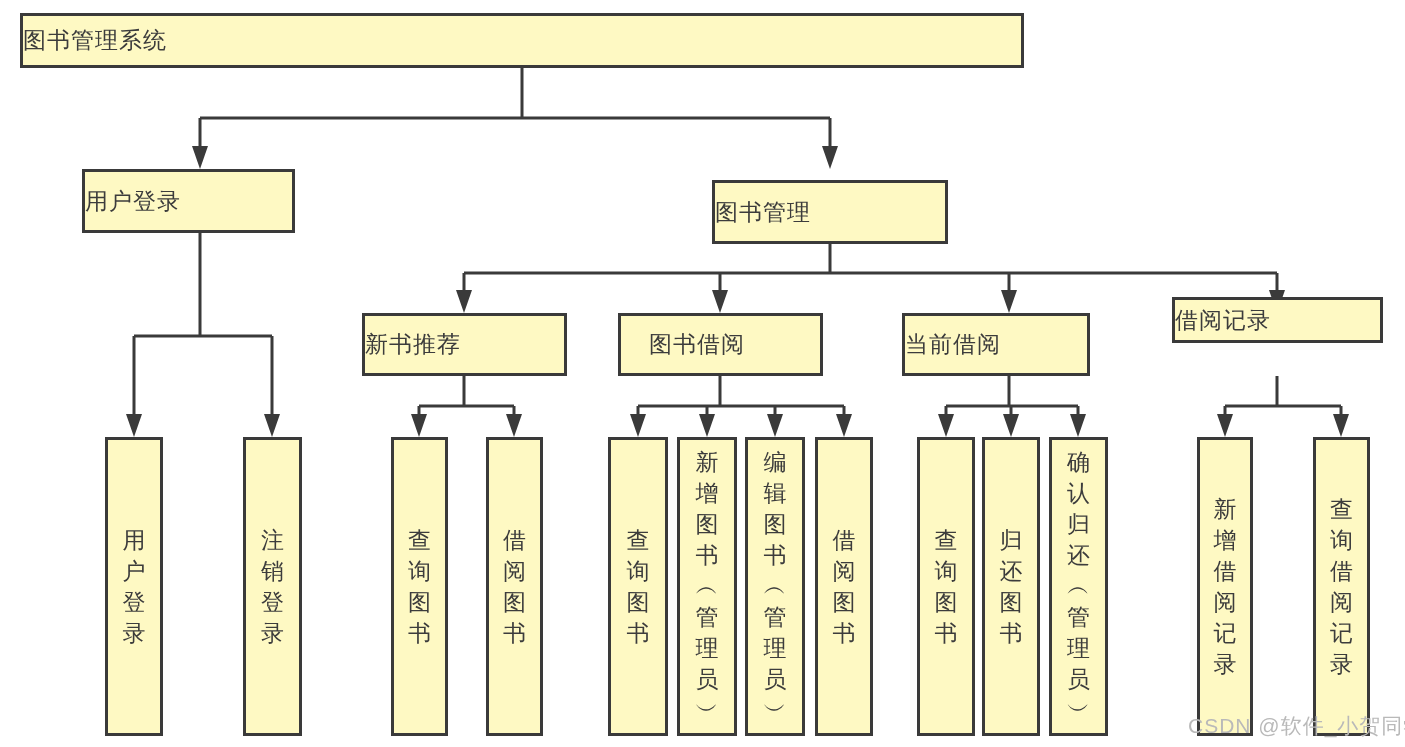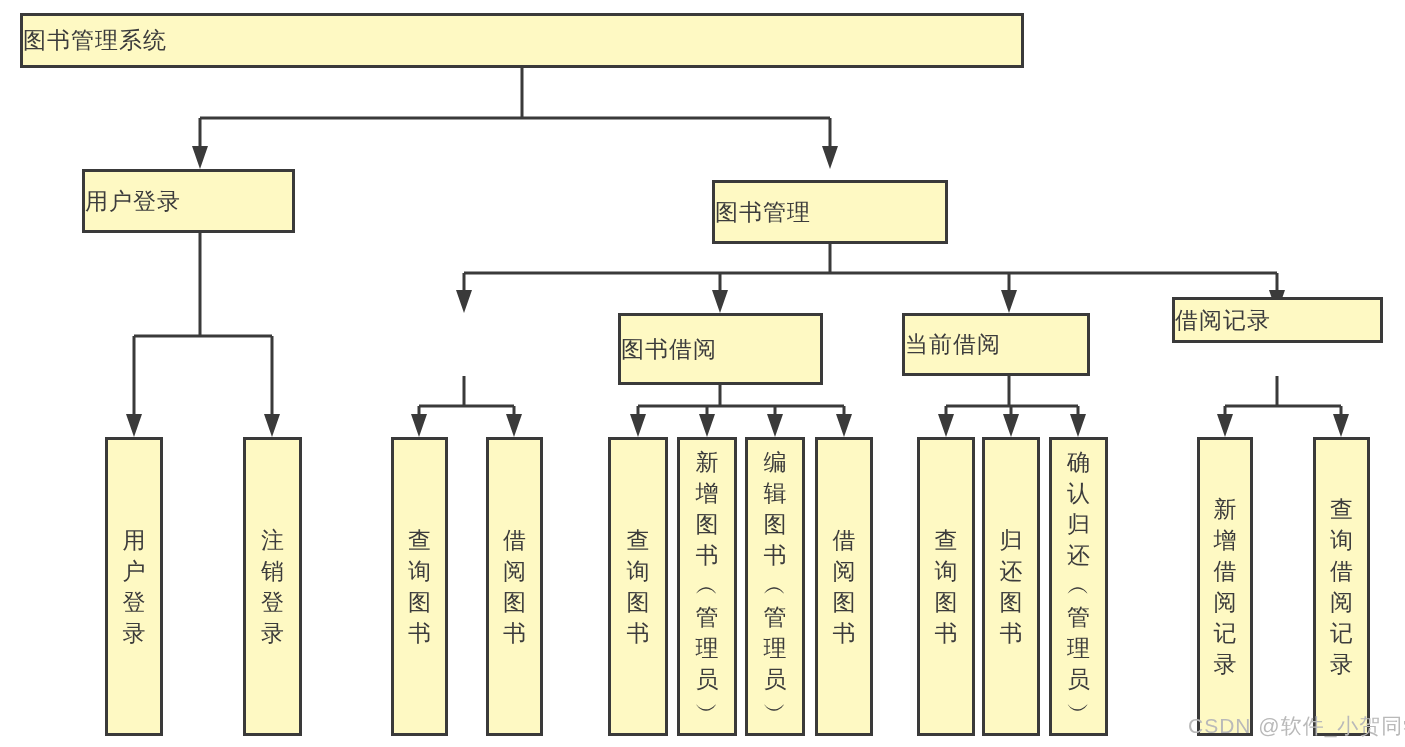--- a/index.html
+++ b/index.html
@@ -86,21 +86,24 @@
     <span>图书管理系统</span>
   </div>
 
   <div class="node" style="left:82px;top:169px;width:213px;height:64px;">
     <span>用户登录</span>
   </div>
   <div class="node" style="left:712px;top:169px;width:236px;height:64px;margin-top:11px;">
     <span>图书管理</span>
   </div>
 
-  <div class="node" style="left:618px;top:313px;width:205px;height:72px;">
+  <div class="node" style="left:362px;top:313px;width:205px;height:63px;">
+    <span>新书推荐</span>
+  </div>
+  <div class="node" style="left:618px;top:313px;width:205px;height:63px;padding-left:28px;">
     <span>图书借阅</span>
   </div>
   <div class="node" style="left:902px;top:313px;width:188px;height:63px;">
     <span>当前借阅</span>
   </div>
   <div class="node" style="left:1172px;top:297px;width:211px;height:46px;">
     <span>借阅记录</span>
   </div>
 
   <div class="node leaf" style="left:105px;top:437px;width:58px;height:299px;">

